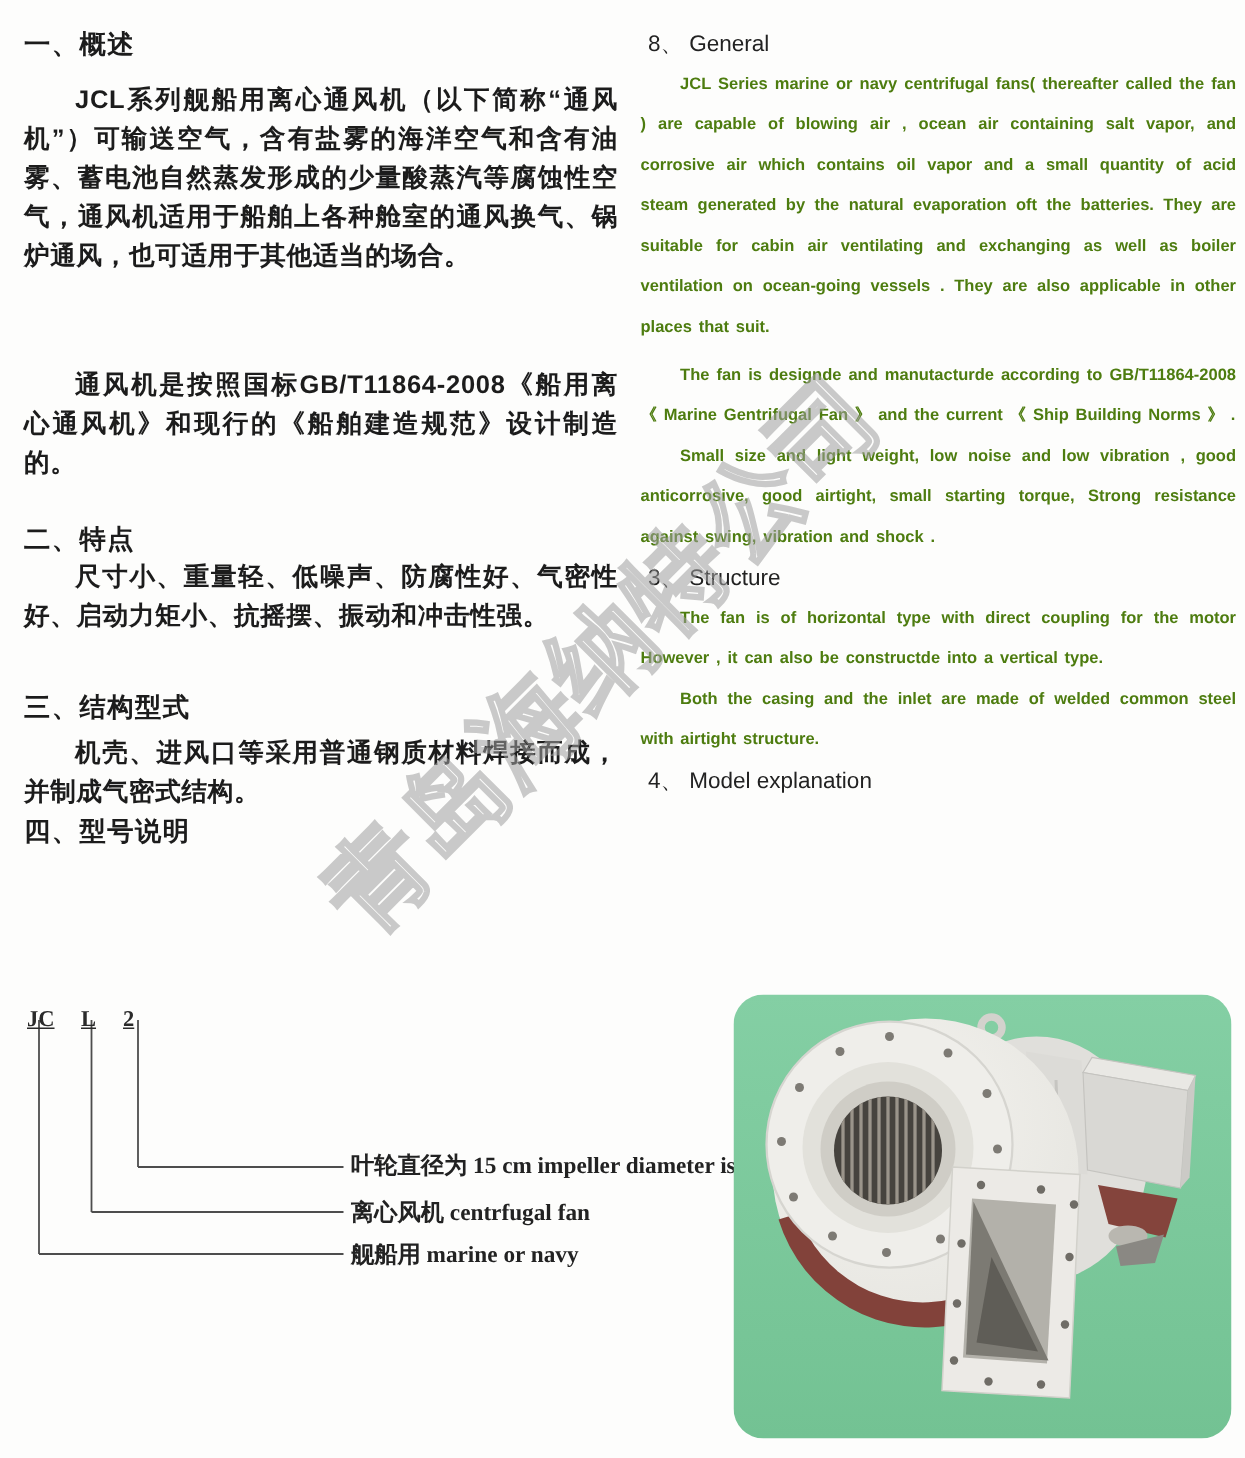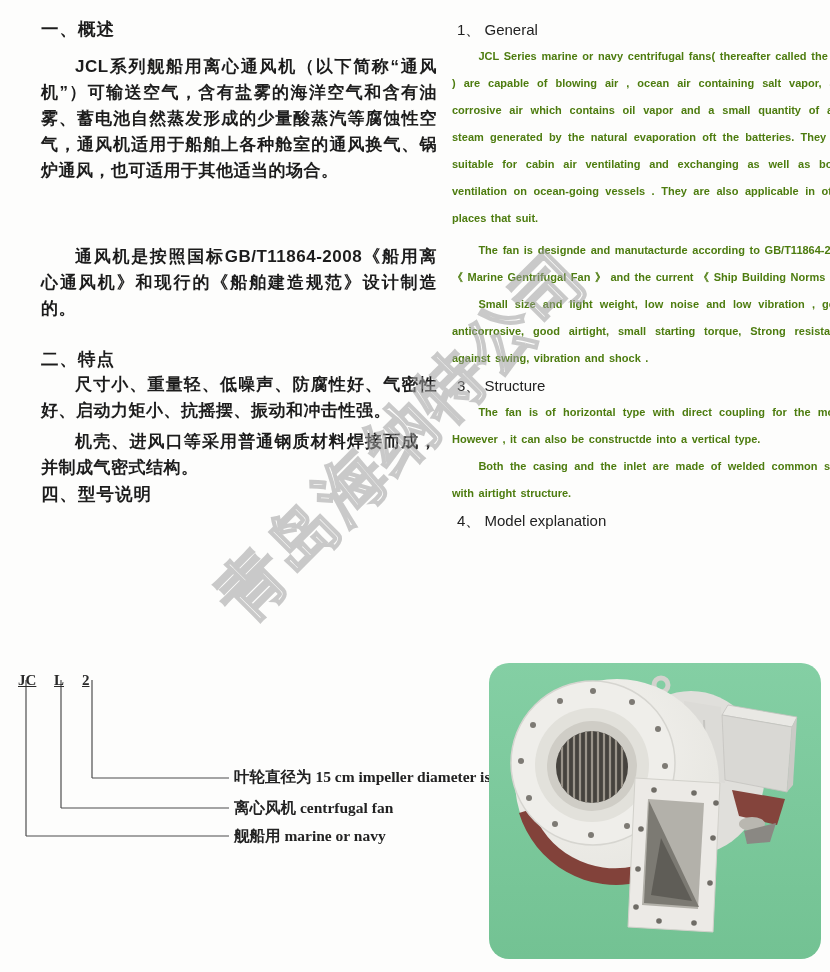--- a/index.html
+++ b/index.html
@@ -3,21 +3,21 @@
 <meta charset="utf-8">
 <style>
   html,body{margin:0;padding:0;}
   body{
     width:830px;height:972px;position:relative;background:#fdfdfc;
     font-family:"Liberation Sans",sans-serif;overflow:hidden;color:#1c1c1c;
   }
   .page{position:absolute;inset:0;}
 
   
-  .col{position:absolute;top:16px;z-index:1;margin-left:25px;}
+  .col{position:absolute;top:16px;z-index:1;}
   .col-left{left:16px;width:396px;}
   .col-right{left:427px;width:397px;}
 
   
   .cn-h{font-size:17.5px;line-height:26px;font-weight:700;margin:0;letter-spacing:1px;}
   .cn-p{font-size:17px;line-height:26px;font-weight:700;margin:0;text-align:justify;
         text-indent:2em;letter-spacing:0.5px;}
 
   
   .en-h{font-size:15px;line-height:27px;font-weight:400;margin:0;padding-left:5px;color:#222;}
@@ -60,27 +60,28 @@
 <div class="page">
 
   <div class="col col-left">
     <h2 class="cn-h">一、概述</h2>
     <p class="cn-p mt12">JCL系列舰船用离心通风机（以下简称“通风机”）可输送空气，含有盐雾的海洋空气和含有油雾、蓄电池自然蒸发形成的少量酸蒸汽等腐蚀性空气，通风机适用于船舶上各种舱室的通风换气、锅炉通风，也可适用于其他适当的场合。</p>
     <p class="cn-p mt60">通风机是按照国标GB/T11864-2008《船用离心通风机》和现行的《船舶建造规范》设计制造的。</p>
 
     <h2 class="cn-h mt24">二、特点</h2>
     <p class="cn-p">尺寸小、重量轻、低噪声、防腐性好、气密性好、启动力矩小、抗摇摆、振动和冲击性强。</p>
 
+    <h2 class="cn-h mt34">三、结构型式</h2>
     <p class="cn-p mt5">机壳、进风口等采用普通钢质材料焊接而成，并制成气密式结构。</p>
 
     <h2 class="cn-h">四、型号说明</h2>
   </div>
 
   <div class="col col-right">
-    <h2 class="en-h">1、 General</h2>
+    <h2 class="en-h">8、 General</h2>
     <p class="en-p">JCL Series marine or navy centrifugal fans( thereafter called the fan ) are capable of blowing air , ocean air containing salt vapor, and corrosive air which contains oil vapor and a small quantity of acid steam generated by the natural evaporation oft the batteries. They are suitable for cabin air ventilating and exchanging as well as boiler ventilation on ocean-going vessels . They are also applicable in other places that suit.</p>
     <p class="en-p mt5">The fan is designde and manutacturde according to GB/T11864-2008 《 Marine Gentrifugal Fan 》 and the current 《 Ship Building Norms 》 .</p>
 
     <p class="en-p">Small size and light weight, low noise and low vibration , good anticorrosive, good airtight, small starting torque, Strong resistance against swing, vibration and shock .</p>
 
     <h2 class="en-h">3、 Structure</h2>
     <p class="en-p">The fan is of horizontal type with direct coupling for the motor However , it can also be constructde into a vertical type.</p>
     <p class="en-p">Both the casing and the inlet are made of welded common steel with airtight structure.</p>
 
     <h2 class="en-h">4、 Model explanation</h2>

